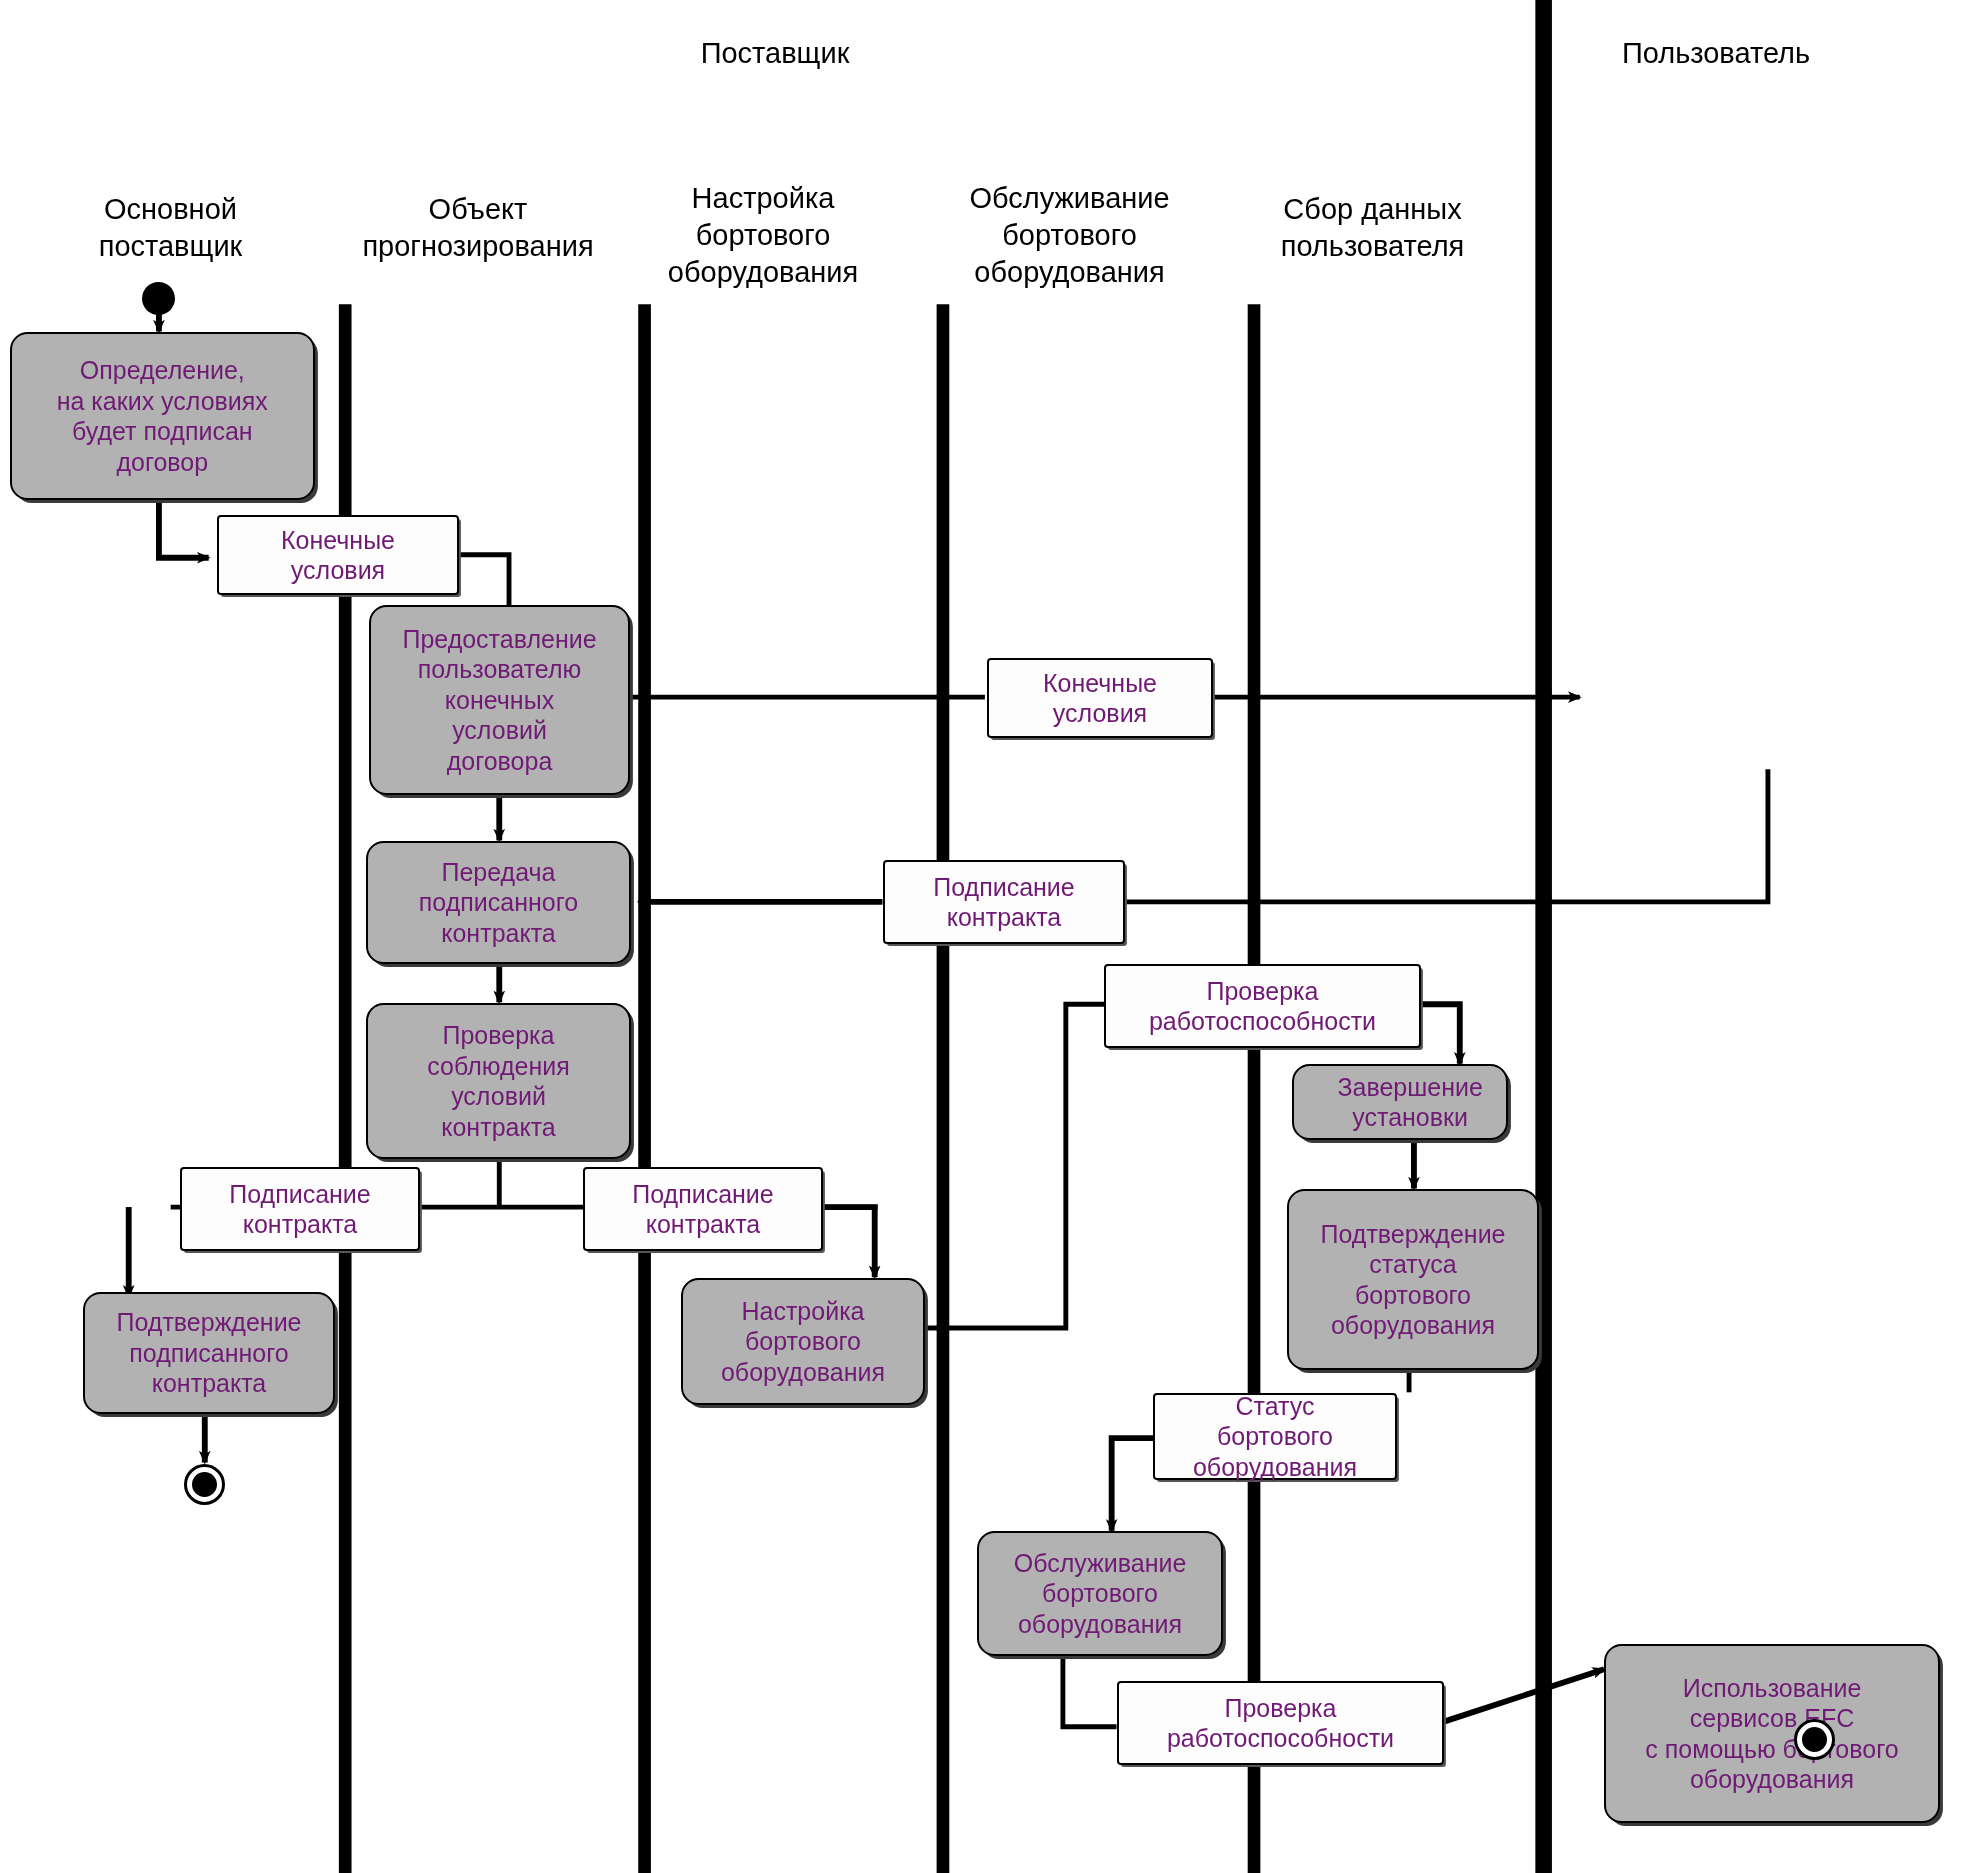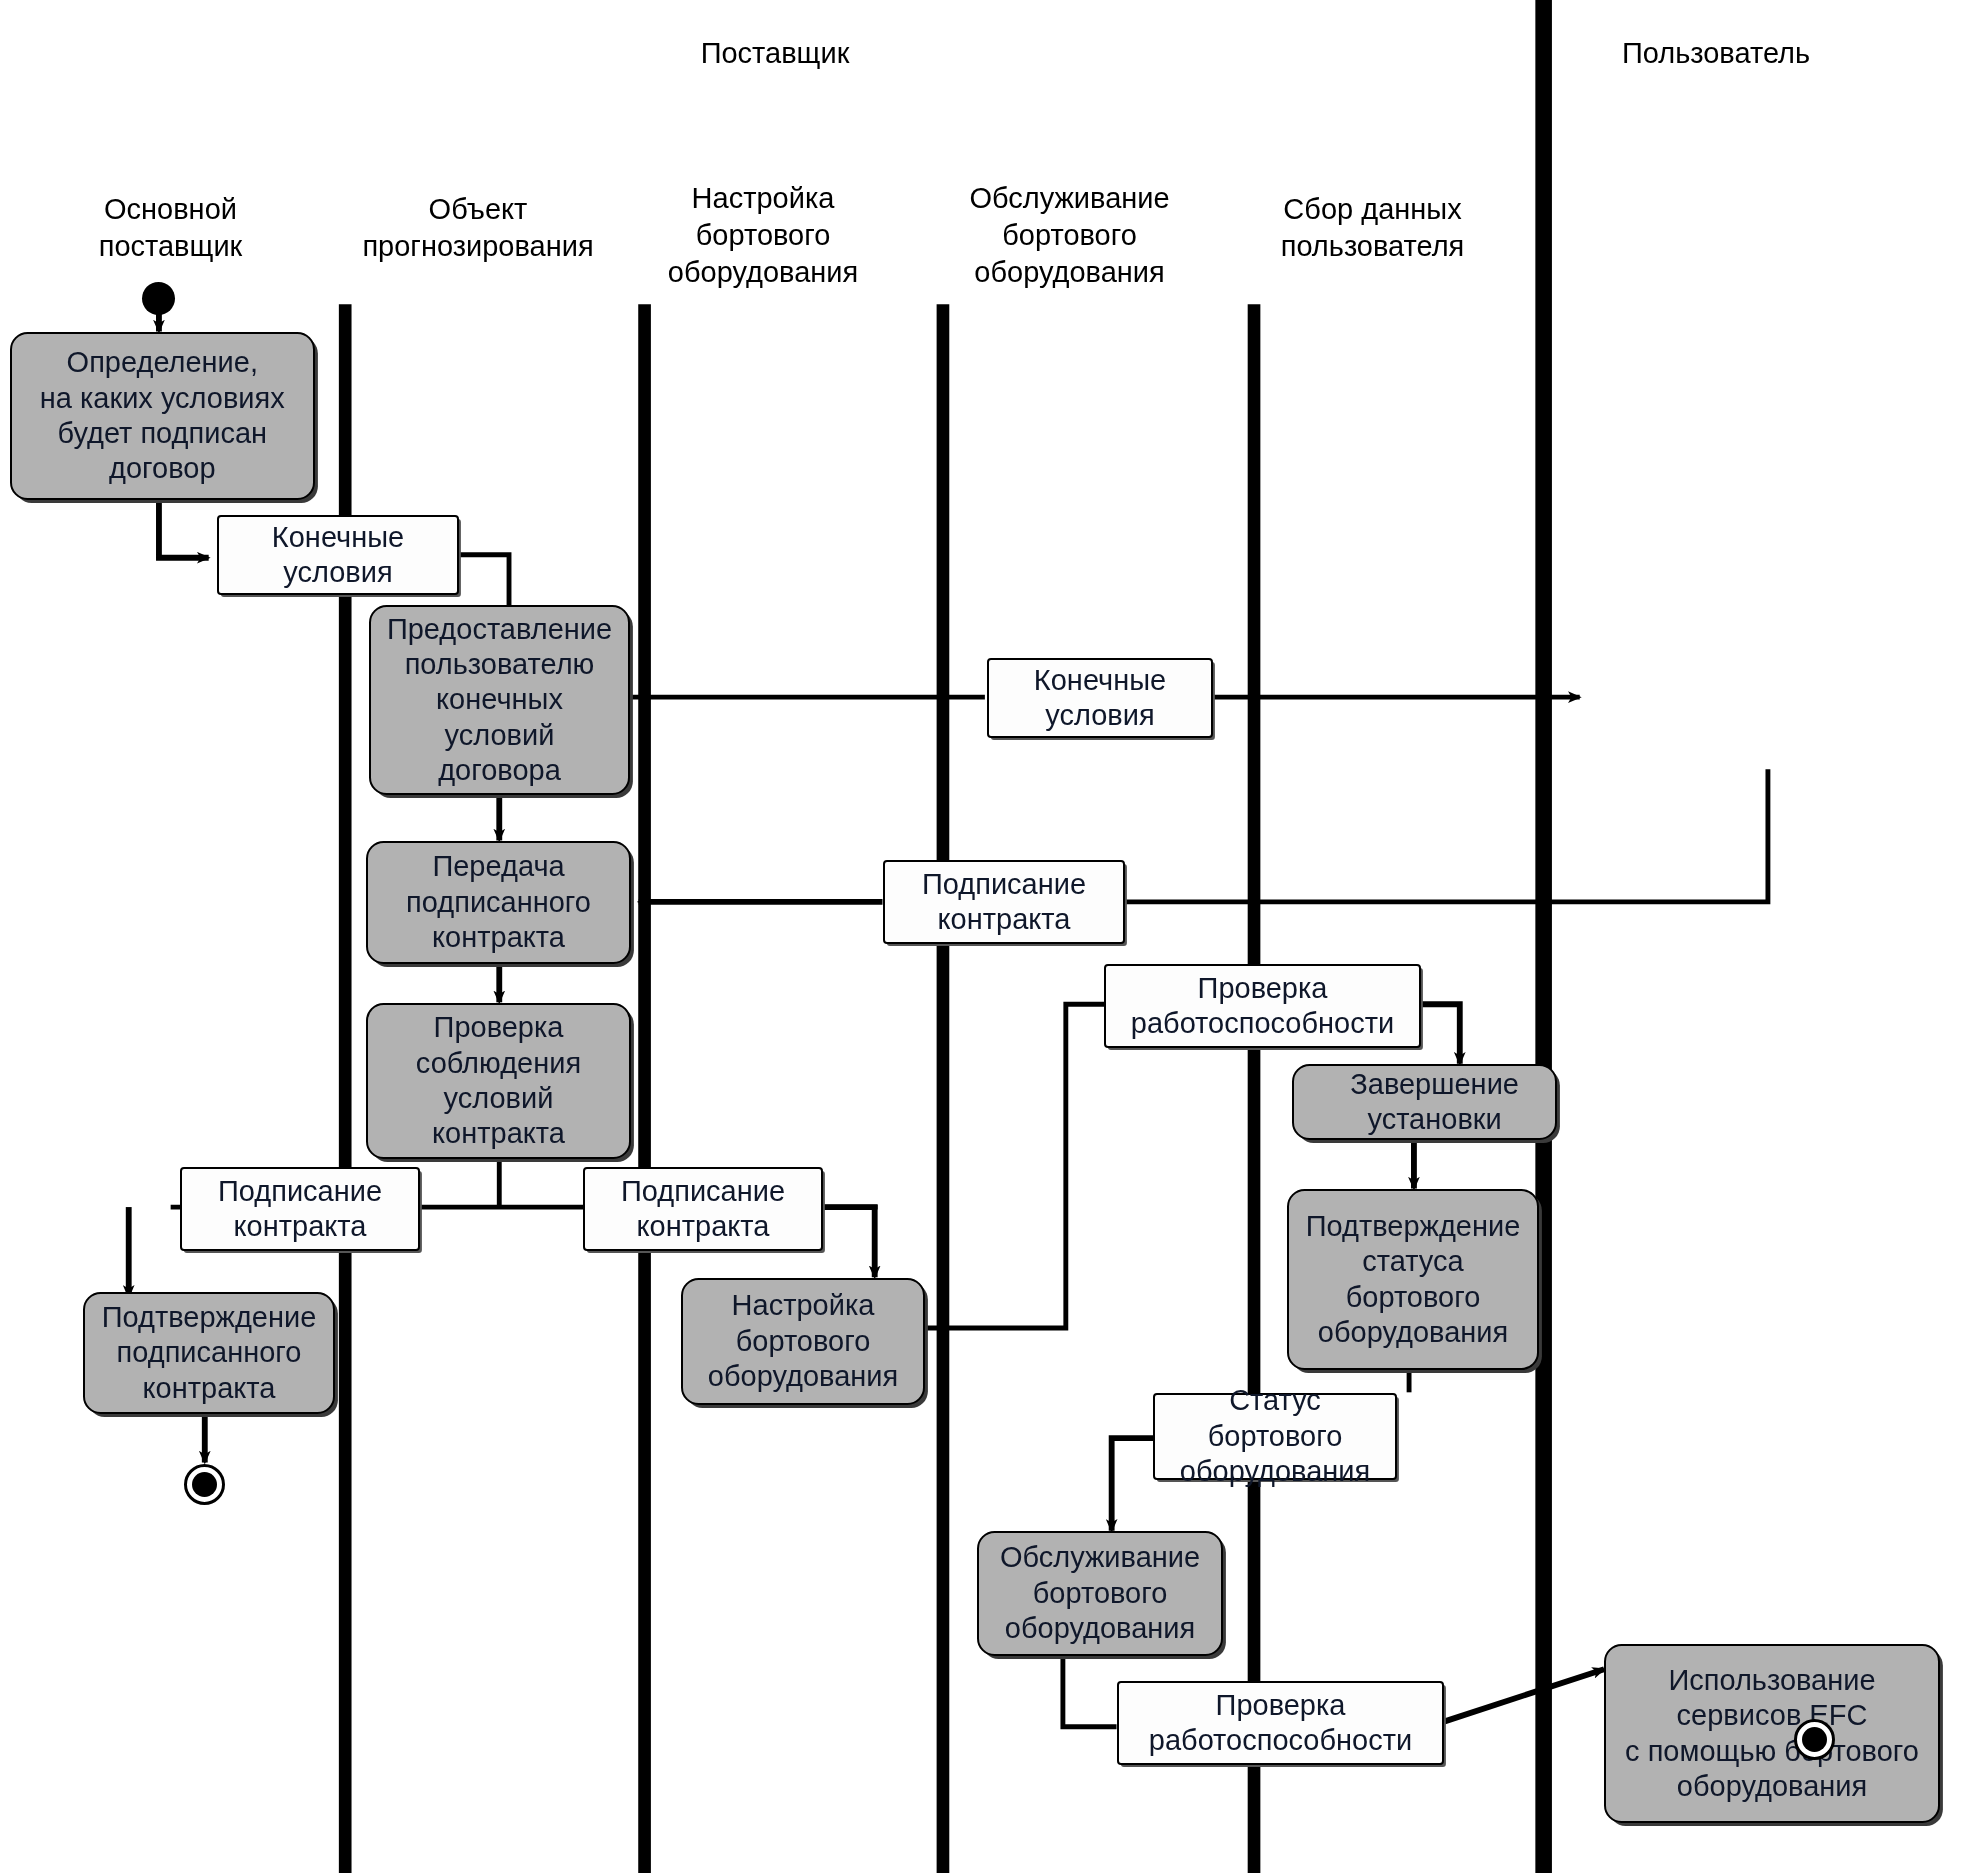--- a/index.html
+++ b/index.html
@@ -3,21 +3,21 @@
 <meta charset="utf-8">
 <title>UML Activity Diagram</title>
 <style>
   html,body{margin:0;padding:0;background:#ffffff;}
   body{font-family:"Liberation Sans","DejaVu Sans",sans-serif;}
   #stage{position:relative;width:1961px;height:1873px;background:#fff;overflow:hidden;}
   svg#wires{position:absolute;left:0;top:0;width:1961px;height:1873px;}
   .lane-title{position:absolute;text-align:center;font-size:29px;color:#000;line-height:1.28;white-space:pre-line;}
   .pool-title{position:absolute;text-align:center;font-size:29px;color:#000;}
   .node{position:absolute;box-sizing:border-box;display:flex;align-items:center;justify-content:center;
-         text-align:center;font-size:29px;line-height:1.22;color:#0f172a;border:2.9px solid #000;
+         text-align:center;font-size:25px;line-height:1.22;color:#701a75;border:2.9px solid #000;
          border-radius:17.6px;white-space:pre-line;padding:3.9px 7.8px;}
   .node.action{background:#b2b2b2;box-shadow:3.9px 3.9px 0 -1px #3a3a3a;}
   .node.signal{background:#fdfdfd;border-radius:4px;box-shadow:2.9px 2.9px 0 -1px #555;}
   .initial{position:absolute;width:33px;height:33px;border-radius:50%;background:#000;}
   .final{position:absolute;width:41px;height:41px;border-radius:50%;border:3.9px solid #000;background:#fff;
          box-sizing:border-box;}
   .final::after{content:"";position:absolute;left:4.9px;top:4.9px;right:4.9px;bottom:4.9px;border-radius:50%;background:#000;}
 </style>
 </head>
 <body>
@@ -146,21 +146,21 @@
 подписанного
 контракта</div>
 
   <div class="node action" style="left:681px;top:1278px;width:244px;height:127px;">Настройка
 бортового
 оборудования</div>
 
   <div class="node signal" style="left:1104px;top:964px;width:317px;height:84px;">Проверка
 работоспособности</div>
 
-  <div class="node action" style="left:1292px;top:1064px;width:265px;height:76px;padding-left:28px;">Завершение
+  <div class="node action" style="left:1292px;top:1064px;width:216px;height:76px;padding-left:28px;">Завершение
 установки</div>
 
   <div class="node action" style="left:1287px;top:1189px;width:252px;height:181px;">Подтверждение
 статуса
 бортового
 оборудования</div>
 
   <div class="node signal" style="left:1153px;top:1393px;width:244px;height:87px;">Статус
 бортового
 оборудования</div>

